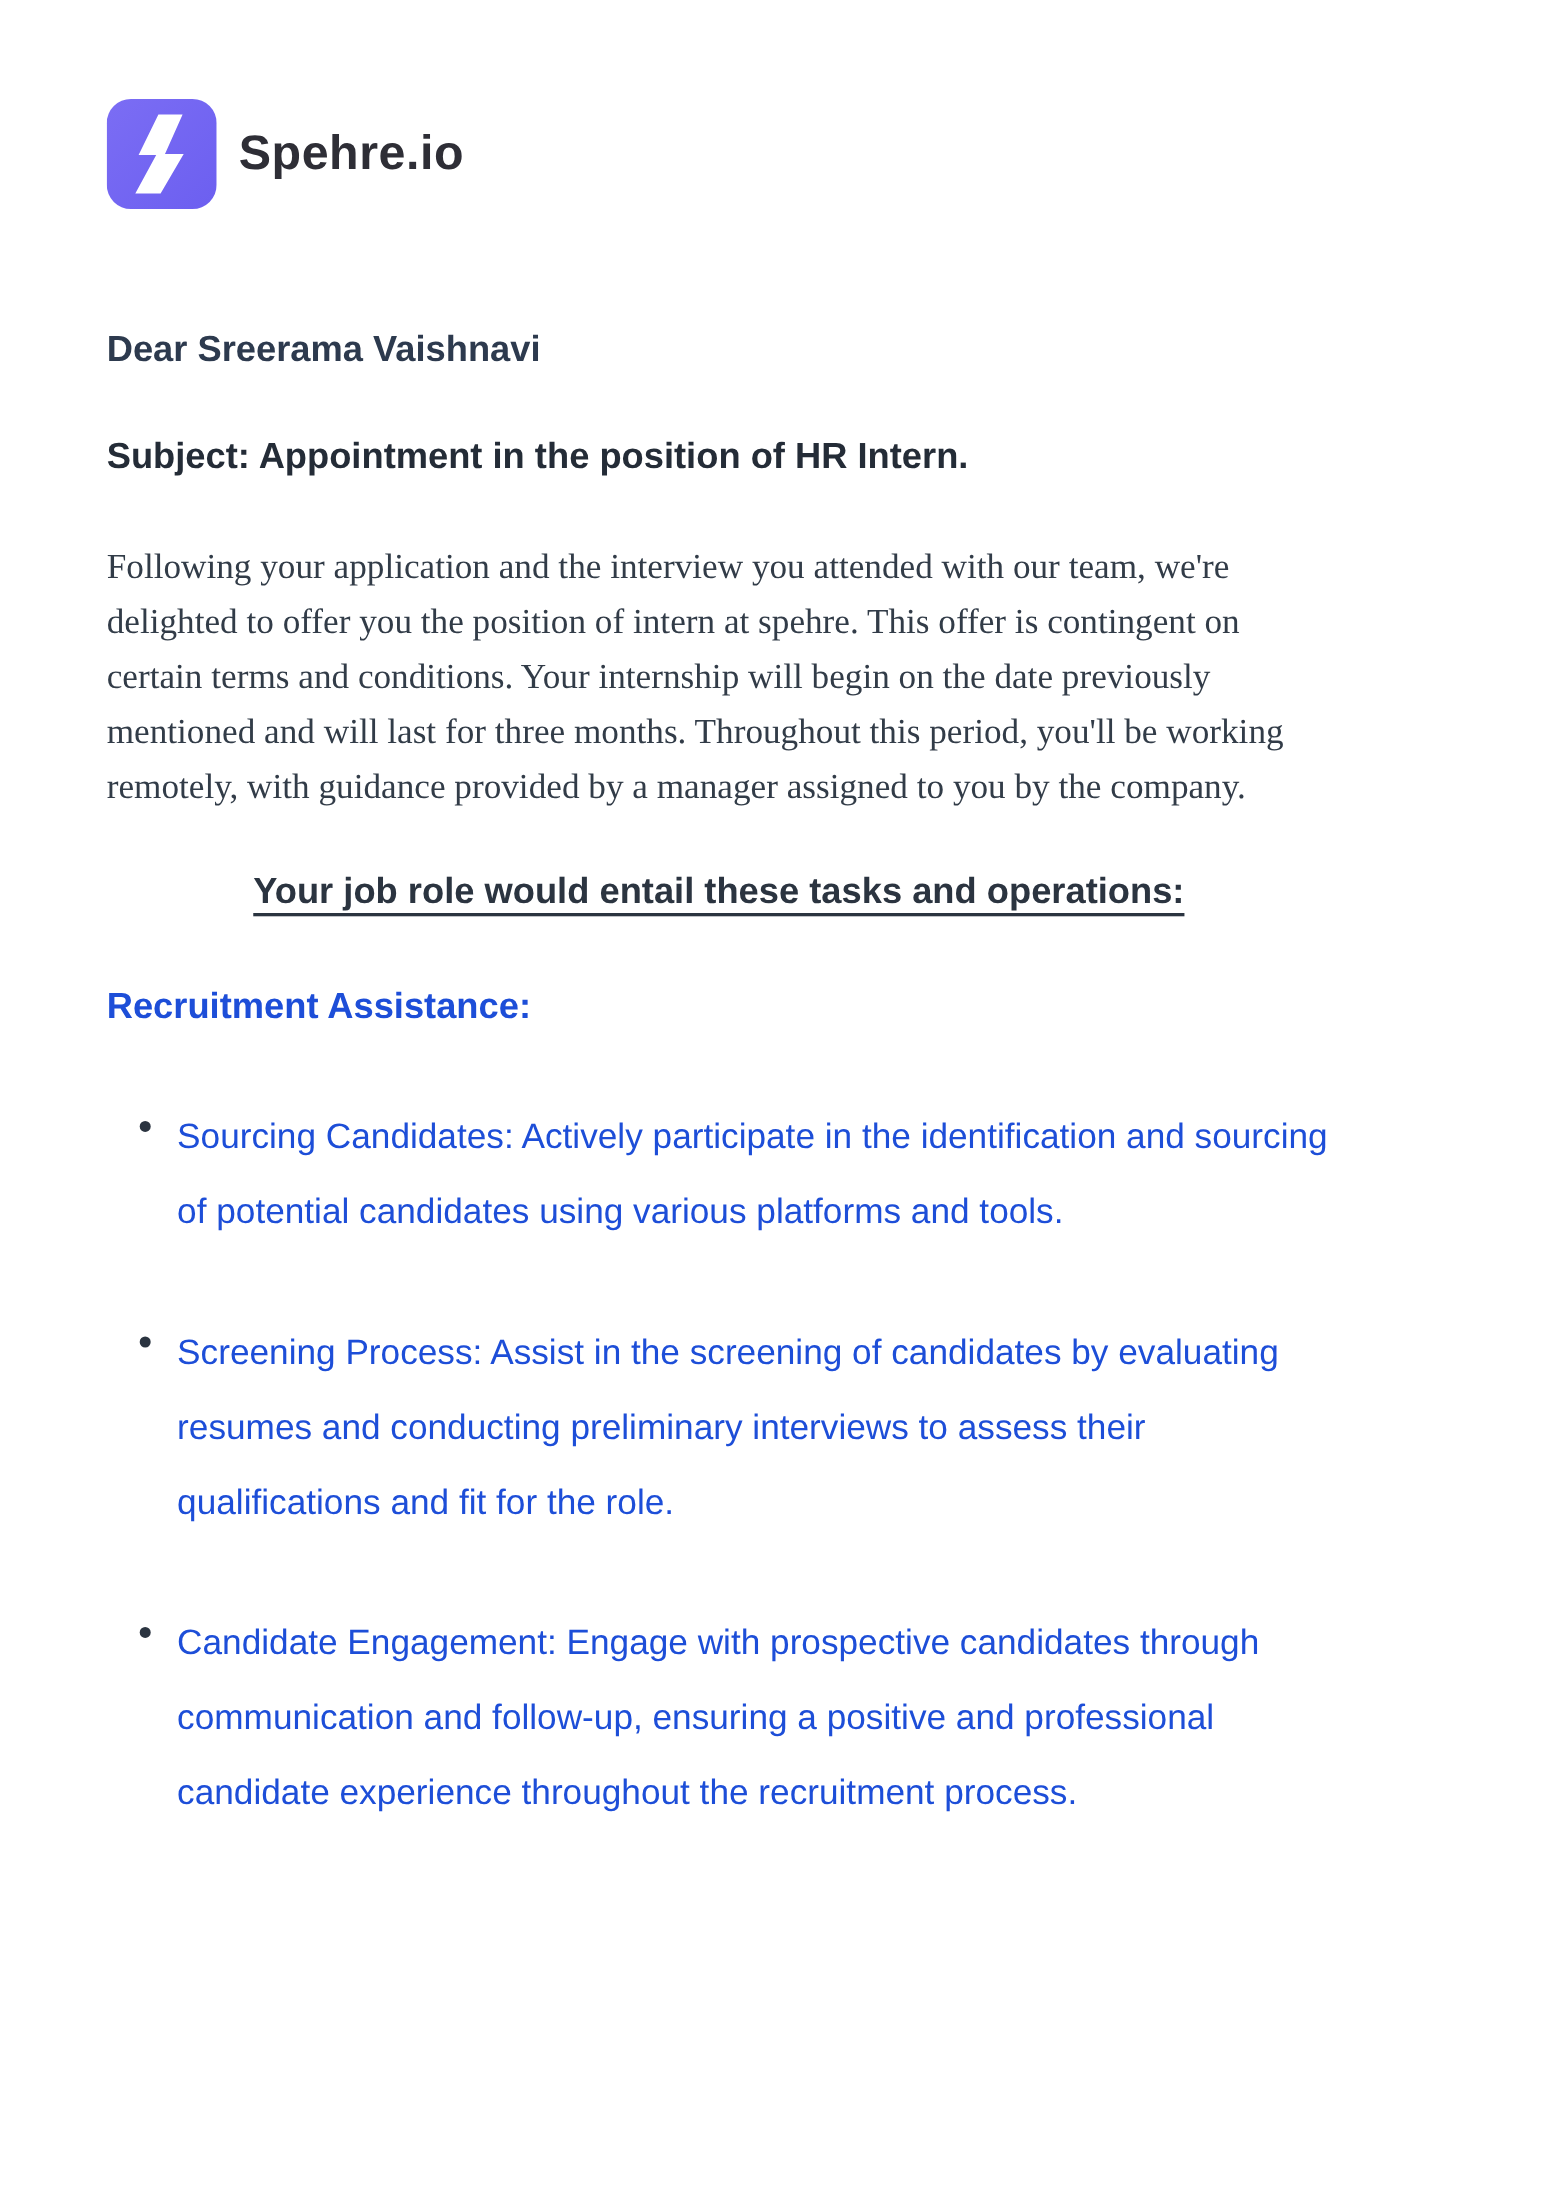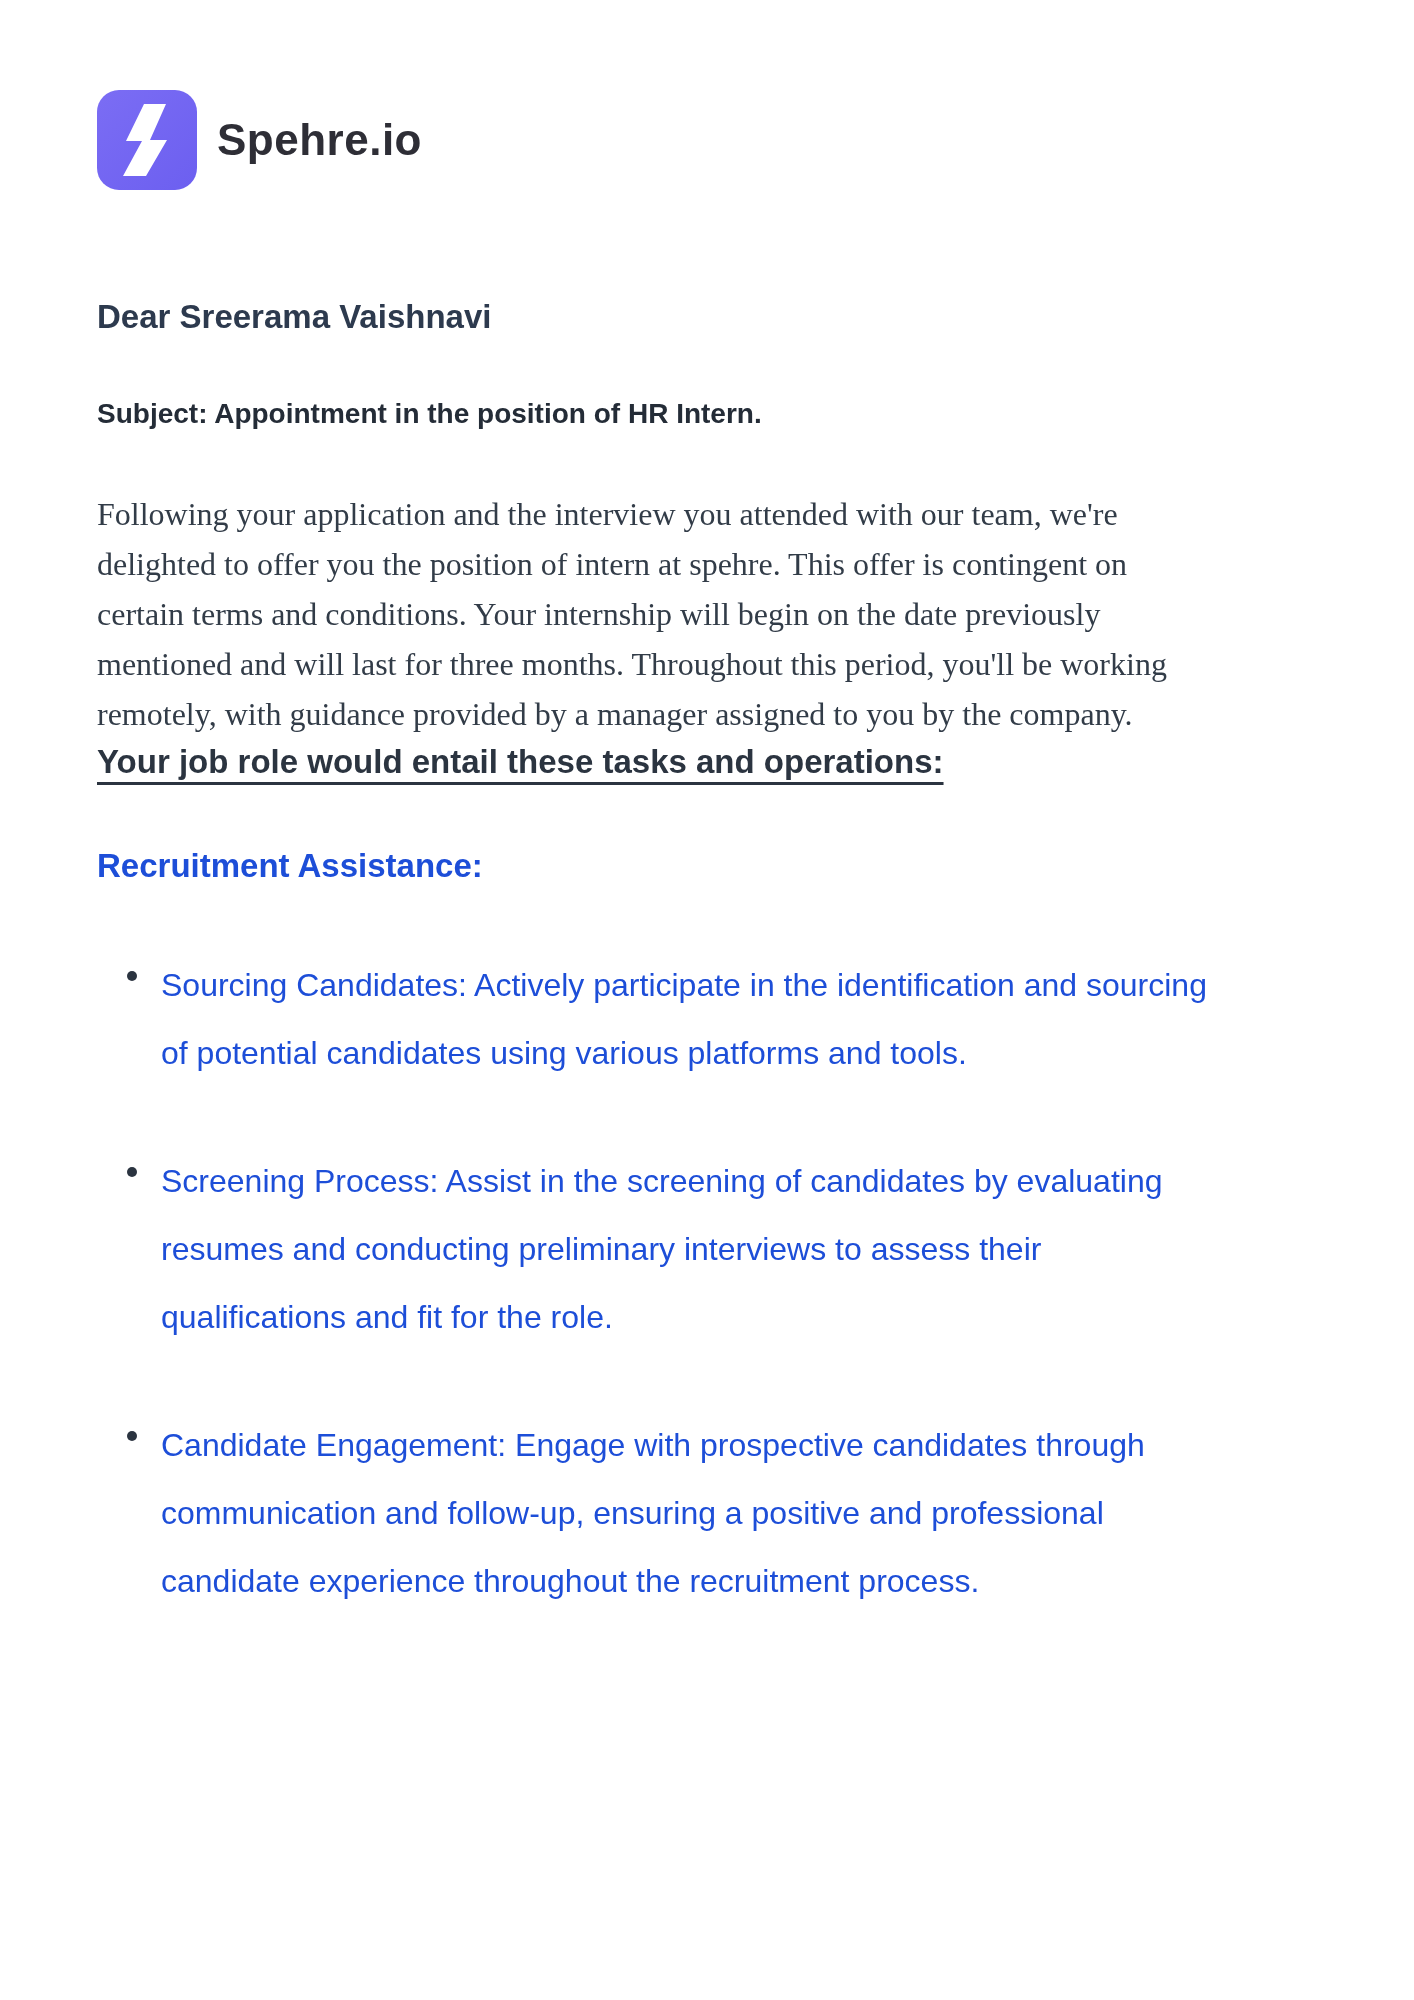--- a/index.html
+++ b/index.html
@@ -45,45 +45,47 @@
     margin-top: 102px;
     font-size: 33px;
     line-height: 50px;
     font-weight: 700;
     color: #2d3a4e;
     max-width: 1190px;
   }
 
   .subject {
     margin-top: 49px;
-    font-size: 28px;
+    font-size: 33px;
     line-height: 46px;
     font-weight: 700;
     color: #242c37;
     max-width: 1210px;
   }
 
   .para {
     margin-top: 52px;
     font-size: 32px;
     line-height: 50px;
     font-weight: 300;
     color: #323c48;
     max-width: 1195px;
     font-family: Liberation Serif, serif;
   }
 
   .tasks-heading {
+    margin-top: 48px;
     font-size: 33px;
     line-height: 46px;
     font-weight: 700;
     color: #2b3440;
     text-decoration: underline;
     text-decoration-thickness: 3px;
     text-underline-offset: 9px;
+    text-align: center;
   }
 
   .section-title {
     margin-top: 58px;
     font-size: 33px;
     line-height: 46px;
     font-weight: 700;
     color: #1d4ed8;
   }
 

